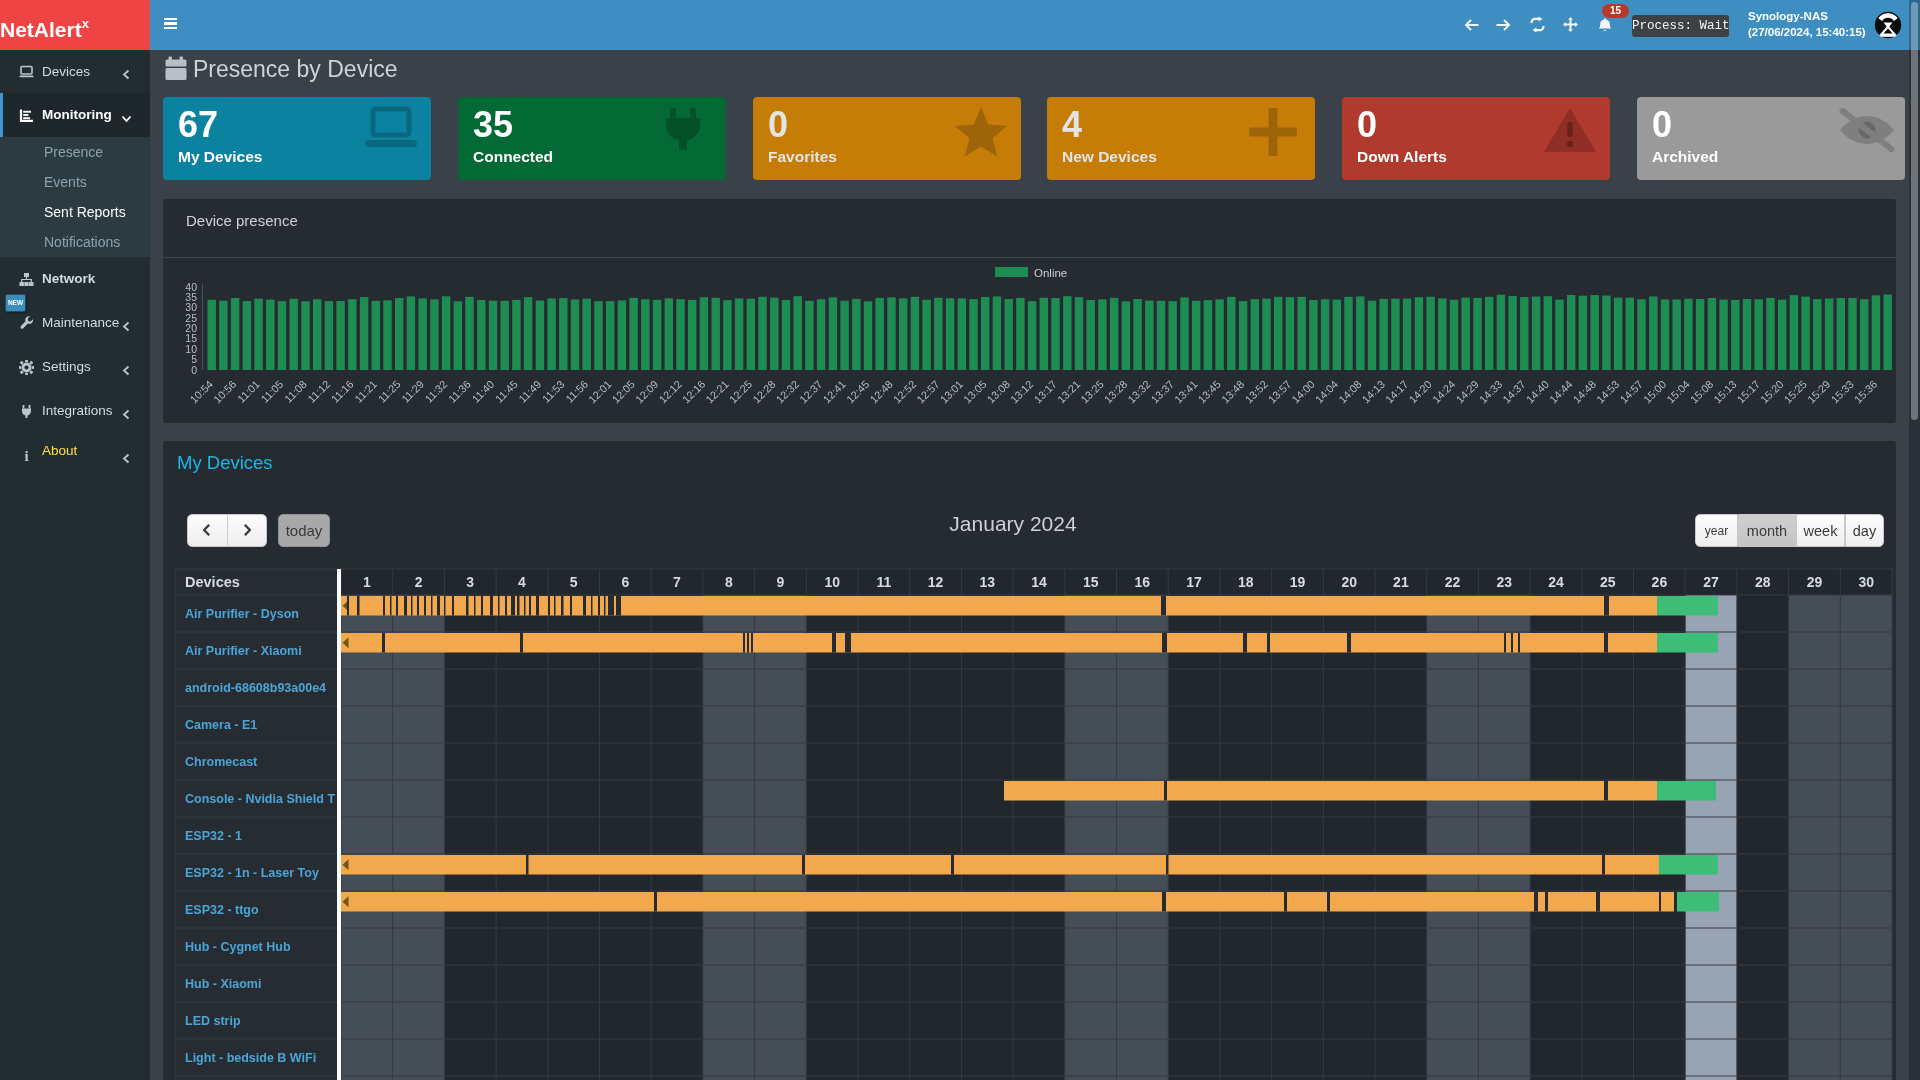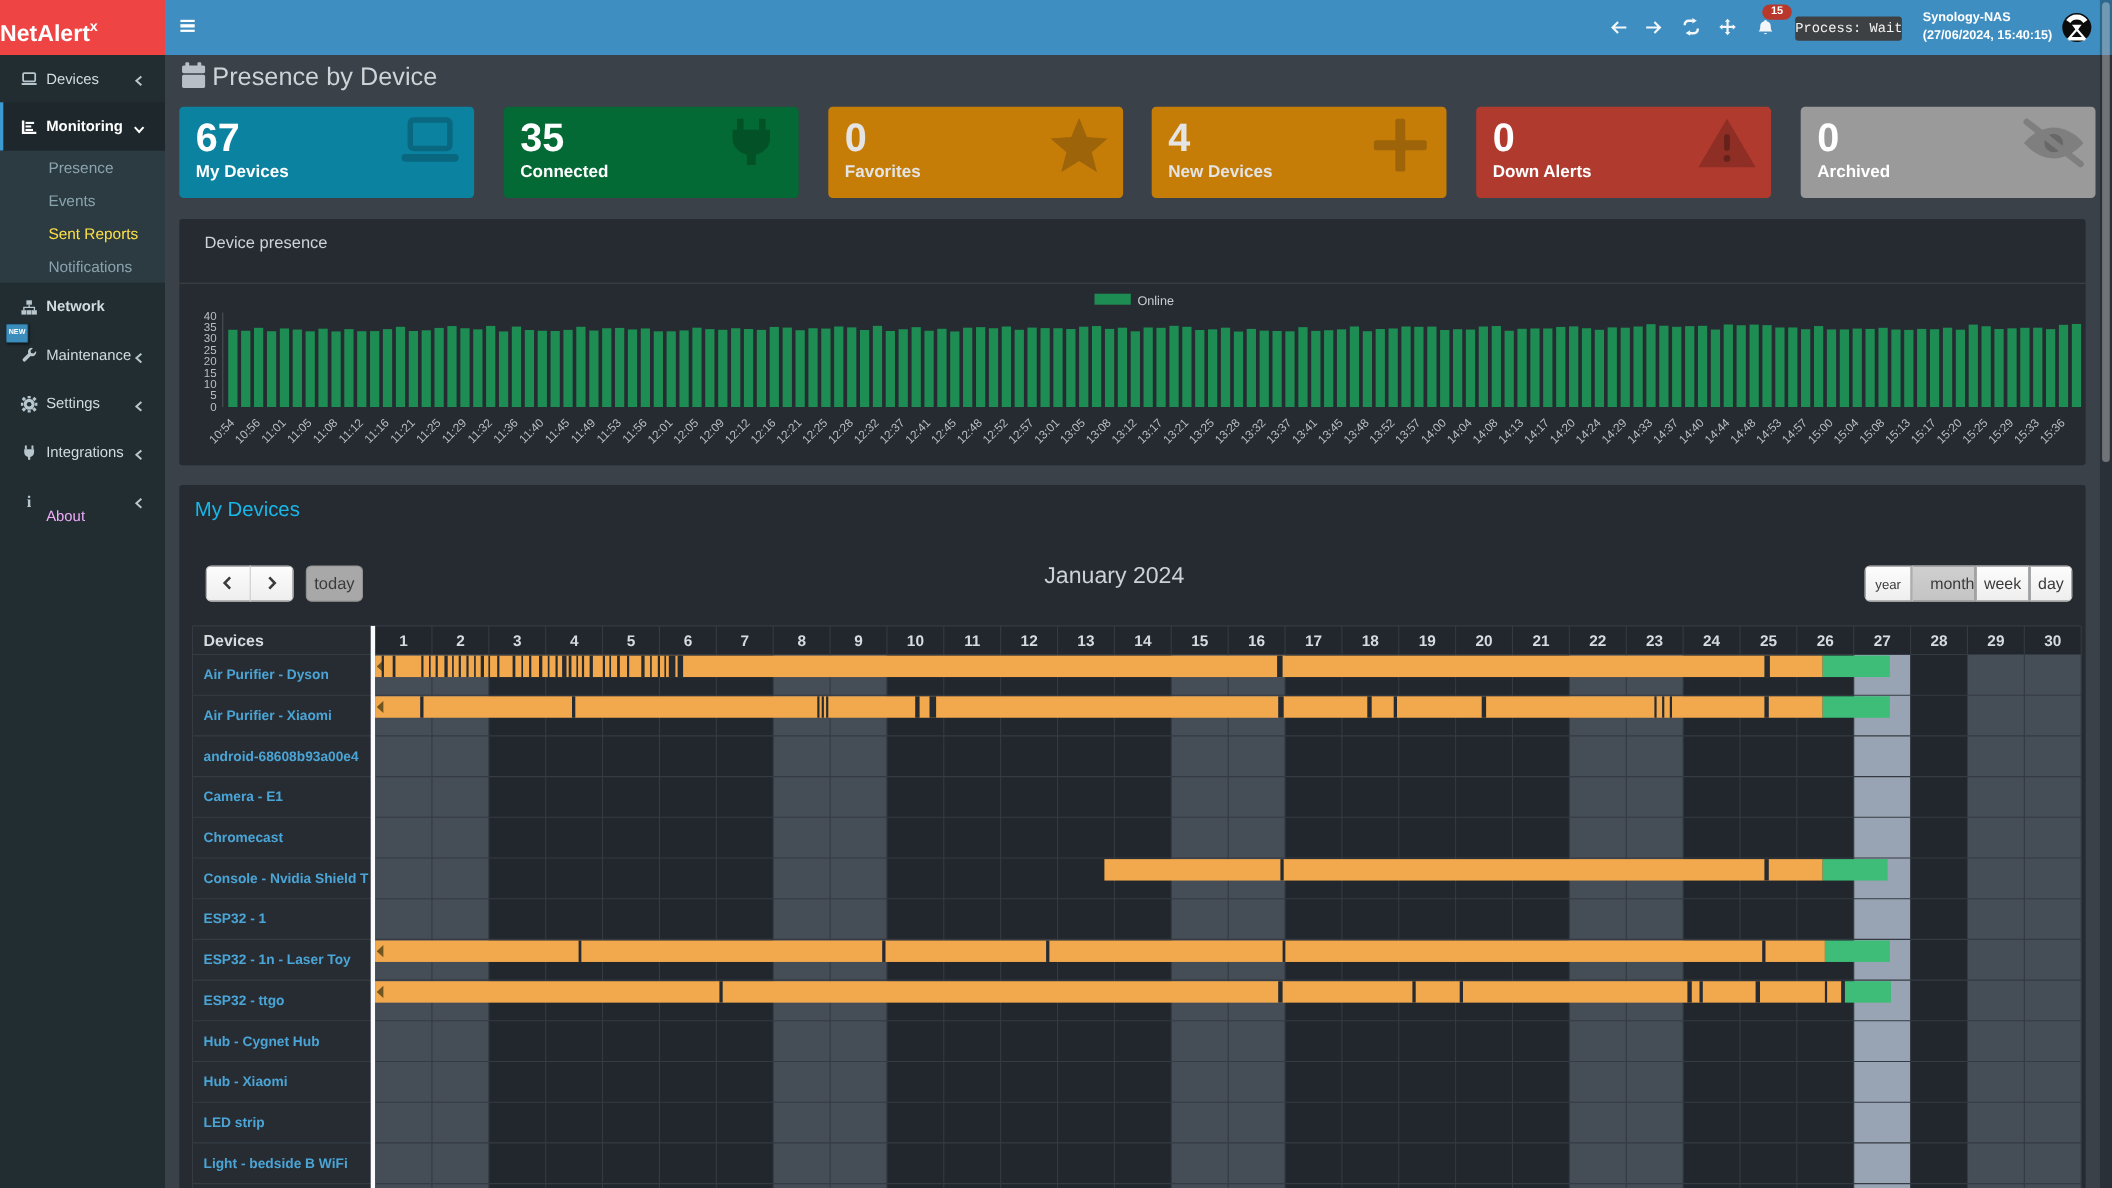--- a/index.html
+++ b/index.html
@@ -59,21 +59,21 @@
       <rect x="4.2" y="6" width="5.2" height="1.9" fill="#fff"></rect>
       <rect x="4.2" y="9.2" width="6.8" height="1.9" fill="#fff"></rect>
     </svg></div>
 <div class="abs" style="left:42px;top:93px;height:44px;line-height:44px;color:#fff;font-size:13.5px;font-weight:bold">Monitoring</div>
 <div class="abs" style="left:121px;top:109.5px"><svg width="11" height="11" viewBox="0 0 11 11" style="">
       <path d="M1.5 3.5 L5.5 8 L9.5 3.5" stroke="#fff" stroke-width="1.8" fill="none"></path>
     </svg></div>
 <div class="abs" style="left:0;top:137px;width:150px;height:120px;background:#2c3b41"></div>
 <div class="abs" style="left:44px;top:137px;height:30px;line-height:30px;color:#8aa4af;font-size:14px">Presence</div>
 <div class="abs" style="left:44px;top:167px;height:30px;line-height:30px;color:#8aa4af;font-size:14px">Events</div>
-<div class="abs" style="left:44px;top:197px;height:30px;line-height:30px;color:#fde047;font-size:14px">Sent Reports</div>
+<div class="abs" style="left:44px;top:197px;height:30px;line-height:30px;color:#ffffff;font-size:14px">Sent Reports</div>
 <div class="abs" style="left:44px;top:227px;height:30px;line-height:30px;color:#8aa4af;font-size:14px">Notifications</div>
 <div class="abs" style="left:0;top:257px;width:150px;height:44px;"></div>
 <div class="abs" style="left:19px;top:271.5px"><svg width="15" height="15" viewBox="0 0 15 15" style="">
       <rect x="5" y="1" width="5" height="4" fill="#b8c7ce"></rect>
       <rect x="0.5" y="10" width="4.4" height="4" fill="#b8c7ce"></rect>
       <rect x="5.3" y="10" width="4.4" height="4" fill="#b8c7ce"></rect>
       <rect x="10.1" y="10" width="4.4" height="4" fill="#b8c7ce"></rect>
       <path d="M7.5 5 V7.5 M2.7 10 V7.5 H12.3 V10" stroke="#b8c7ce" stroke-width="1.2" fill="none"></path>
     </svg></div>
 <div class="abs" style="left:42px;top:257px;height:44px;line-height:44px;color:#d2dbdf;font-size:13.5px;font-weight:bold">Network</div>
@@ -108,21 +108,21 @@
       <path d="M3 4.5 h9 v2.5 a4.5 4.5 0 0 1-3.5 4.4 V14 h-2 V11.4 A4.5 4.5 0 0 1 3 7 z" fill="#b8c7ce"></path>
     </svg></div>
 <div class="abs" style="left:42px;top:389px;height:44px;line-height:44px;color:#d2dbdf;font-size:13.5px;font-weight:normal">Integrations</div>
 <div class="abs" style="left:121px;top:405.5px"><svg width="11" height="11" viewBox="0 0 11 11" style="">
       <path d="M7.5 1.5 L3 5.5 L7.5 9.5" stroke="#b8c7ce" stroke-width="1.8" fill="none"></path>
     </svg></div>
 <div class="abs" style="left:0;top:433px;width:150px;height:44px;"></div>
 <div class="abs" style="left:19px;top:447.5px"><svg width="15" height="15" viewBox="0 0 15 15" style="">
       <text x="7.5" y="13" text-anchor="middle" font-family="Liberation Serif, serif" font-size="15" font-weight="bold" fill="#b8c7ce">i</text>
     </svg></div>
-<div class="abs" style="left:42px;top:448px;height:44px;line-height:44px;color:#f0abfc;font-size:13.5px;font-weight:normal">About</div>
+<div class="abs" style="left:42px;top:429px;height:44px;line-height:44px;color:#fde047;font-size:13.5px;font-weight:normal">About</div>
 <div class="abs" style="left:121px;top:449.5px"><svg width="11" height="11" viewBox="0 0 11 11" style="">
       <path d="M7.5 1.5 L3 5.5 L7.5 9.5" stroke="#b8c7ce" stroke-width="1.8" fill="none"></path>
     </svg></div>
 <div class="abs" style="left:5px;top:294px;width:21px;height:18px;background:#3c8dbc;border:1px solid rgba(0,0,0,0.45);border-radius:2px;color:#fff;font-size:6.5px;font-weight:bold;text-align:center;line-height:16px;box-shadow:1px 1px 2px rgba(0,0,0,0.4)">NEW</div>
 <div class="abs" style="left:165px;top:56px"><svg width="22" height="24" viewBox="0 0 22 24" style="">
       <rect x="3.5" y="0.5" width="3.5" height="5.5" rx="1.2" fill="#b9bfc6"></rect>
       <rect x="14.5" y="0.5" width="3.5" height="5.5" rx="1.2" fill="#b9bfc6"></rect>
       <rect x="0.5" y="3.5" width="21" height="7" rx="1.5" fill="#b9bfc6"></rect>
       <rect x="0.5" y="12" width="21" height="12" rx="1.5" fill="#b9bfc6"></rect>
     </svg></div>
@@ -409,21 +409,21 @@
 <div class="abs" style="left:227px;top:514px;width:1px;height:33px;background:#ccc"></div>
 <div class="abs" style="left:200px;top:523px"><svg width="14" height="14" viewBox="0 0 14 14" style="">
       <path d="M9.2 1.8 L4.2 7 L9.2 12.2" stroke="#3a3a3a" stroke-width="2.3" fill="none"></path>
     </svg></div>
 <div class="abs" style="left:240px;top:523px"><svg width="14" height="14" viewBox="0 0 14 14" style="">
       <path d="M4.8 1.8 L9.8 7 L4.8 12.2" stroke="#3a3a3a" stroke-width="2.3" fill="none"></path>
     </svg></div>
 <div class="abs" style="left:278px;top:514px;width:52px;height:33px;background:#a8a8a8;border:1px solid #919191;border-radius:5px;color:#3a3a3a;font-size:15px;text-align:center;line-height:32px">today</div>
 <div class="abs" style="left:863px;top:512px;width:300px;text-align:center;font-size:21px;color:#ccd1d6">January 2024</div>
 <div class="abs" style="left:1695px;top:514px;width:43px;height:33px;background:linear-gradient(#fdfdfd,#eee);border:1px solid #c8c8c8;color:#3a3a3a;font-size:12px;text-align:center;line-height:32px;border-radius:5px 0 0 5px">year</div>
-<div class="abs" style="left:1738px;top:514px;width:58px;height:33px;background:linear-gradient(#cfcfcf,#c4c4c4);border:1px solid #c8c8c8;color:#3a3a3a;font-size:14.5px;text-align:right;line-height:32px;border-radius:0">month</div>
+<div class="abs" style="left:1738px;top:514px;width:58px;height:33px;background:linear-gradient(#cfcfcf,#c4c4c4);border:1px solid #c8c8c8;color:#3a3a3a;font-size:14.5px;text-align:center;line-height:32px;border-radius:0">month</div>
 <div class="abs" style="left:1796px;top:514px;width:49px;height:33px;background:linear-gradient(#fdfdfd,#eee);border:1px solid #c8c8c8;color:#3a3a3a;font-size:14.5px;text-align:center;line-height:32px;border-radius:0">week</div>
 <div class="abs" style="left:1845px;top:514px;width:39px;height:33px;background:linear-gradient(#fdfdfd,#eee);border:1px solid #c8c8c8;color:#3a3a3a;font-size:14.5px;text-align:center;line-height:32px;border-radius:0 5px 5px 0">day</div>
 <svg style="position:absolute;left:0;top:560px" width="1920" height="520" viewBox="0 560 1920 520">
 <rect x="175.0" y="569.0" width="1717.0" height="511.0" fill="#22272d"></rect>
 <rect x="175.0" y="569.0" width="162.0" height="511.0" fill="#272c32"></rect>
 <rect x="341.0" y="595.0" width="51.7" height="485.0" fill="#454d57"></rect>
 <rect x="392.7" y="595.0" width="51.7" height="485.0" fill="#454d57"></rect>
 <rect x="702.9" y="595.0" width="51.7" height="485.0" fill="#454d57"></rect>
 <rect x="754.6" y="595.0" width="51.7" height="485.0" fill="#454d57"></rect>
 <rect x="1064.8" y="595.0" width="51.7" height="485.0" fill="#454d57"></rect>

